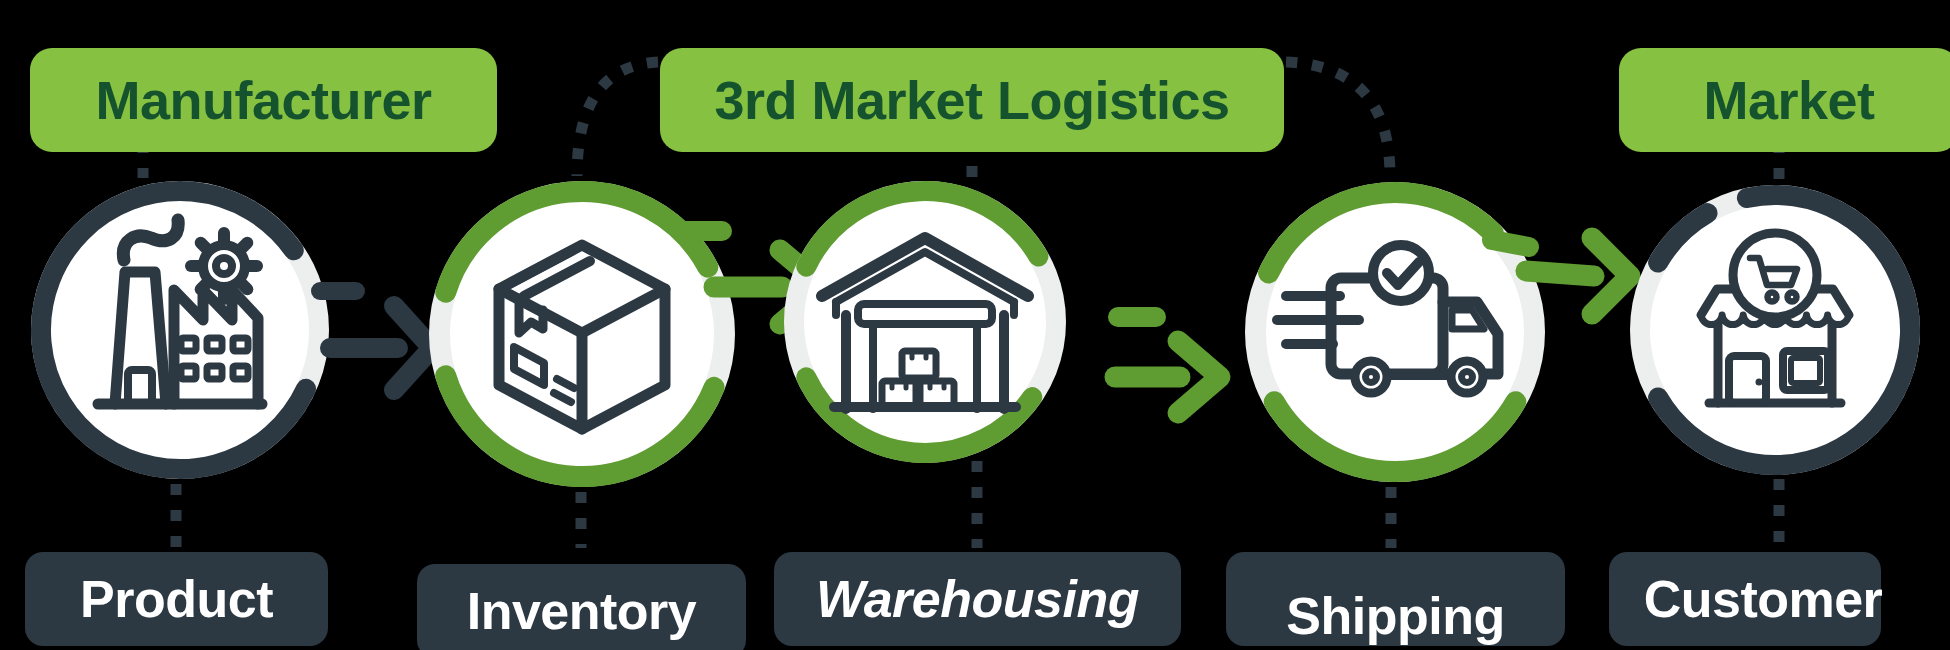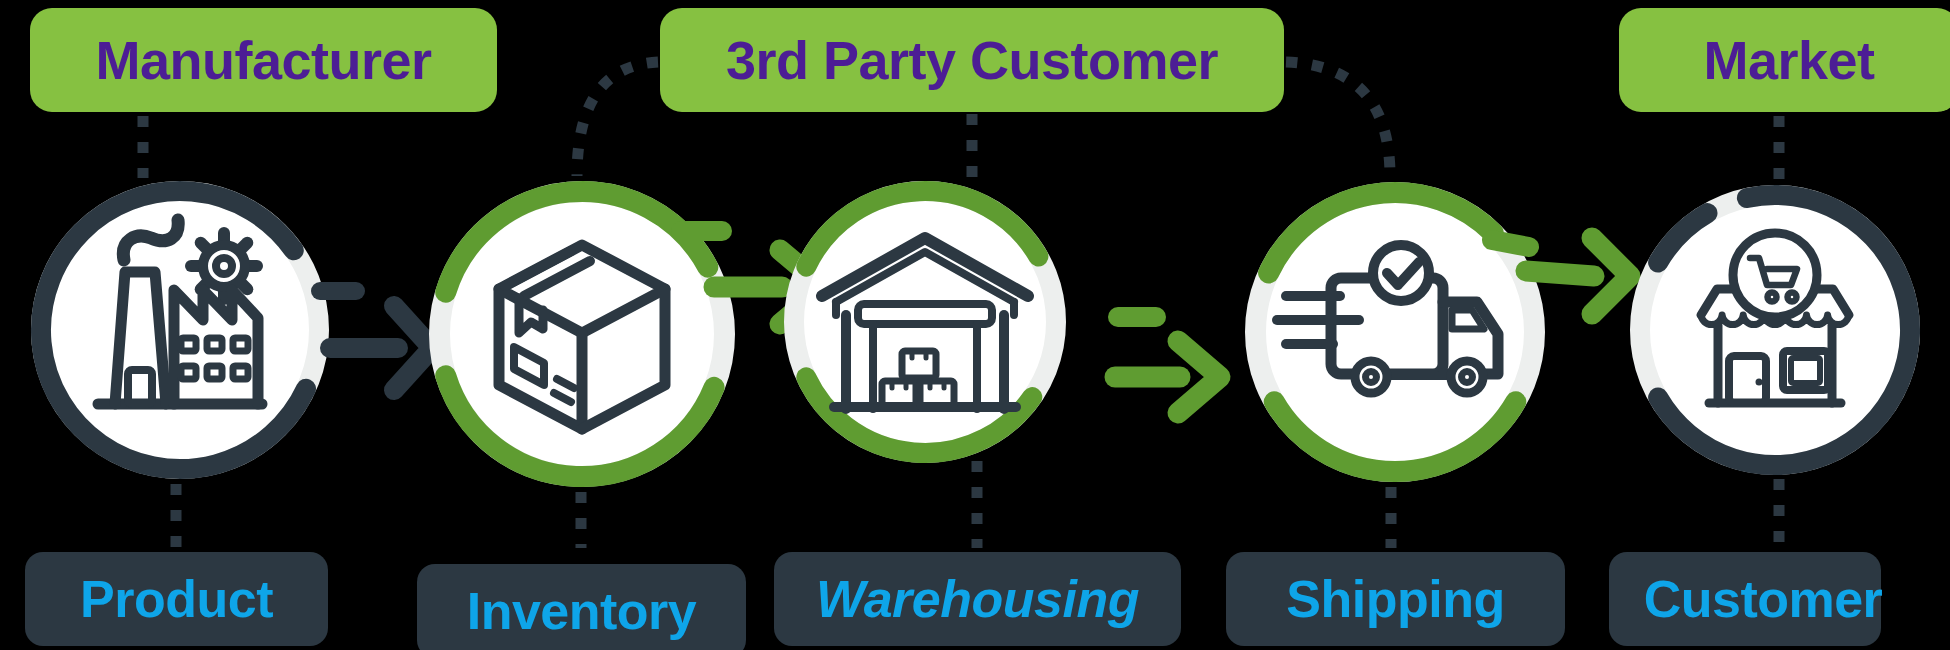--- a/index.html
+++ b/index.html
@@ -1,31 +1,31 @@
 <!DOCTYPE html>
 <html><head>
 <meta charset="utf-8">
 <style>
   html,body{margin:0;padding:0;background:#000;}
   .stage{position:relative;width:1950px;height:650px;background:#000;overflow:hidden;
          font-family:"Liberation Sans",sans-serif;}
   .stage svg{position:absolute;left:0;top:0;}
   .badge{position:absolute;display:flex;align-items:center;justify-content:center;
          font-weight:700;white-space:nowrap;box-sizing:border-box;}
-  .badge-top{background:#86C141;color:#4c1d95;border-radius:22px;font-size:54px;letter-spacing:-0.5px;}
-  .badge-bottom{background:#2C3842;color:#0ea5e9;border-radius:18px;font-size:52px;letter-spacing:-0.5px;}
+  .badge-top{background:#86C141;color:#14532d;border-radius:22px;font-size:54px;letter-spacing:-0.5px;margin-top:40px;}
+  .badge-bottom{background:#2C3842;color:#ffffff;border-radius:18px;font-size:52px;letter-spacing:-0.5px;}
   
   .b-manufacturer{left:30px;top:8px;width:467px;height:104px;}
   .b-3pl{left:660px;top:8px;width:624px;height:104px;}
   .b-market{left:1619px;top:8px;width:340px;height:104px;}
   
   .b-product{left:25px;top:552px;width:303px;height:94px;}
   .b-inventory{left:417px;top:552px;width:329px;height:94px;margin-top:12px;}
   .b-warehousing{left:774px;top:552px;width:407px;height:94px;font-style:italic;}
-  .b-shipping{left:1226px;top:552px;width:339px;height:94px;}
+  .b-shipping{left:1226px;top:552px;width:339px;height:94px;align-items:flex-end;}
   .b-customer{left:1609px;top:552px;width:272px;height:94px;padding-left:36px;}
   .dk{stroke:#2C3842;}
   .gn{stroke:#5F9C31;}
   .tr{stroke:#EDEFEE;}
   .noline{stroke:none;}
 </style>
 </head>
 <body>
 
 <div class="stage">
@@ -196,21 +196,21 @@
         <circle cx="1792" cy="297" r="4.5"></circle>
       </g>
     </g>
   </g>
 </svg>
 
   <div class="badge badge-top b-manufacturer">
     <span>Manufacturer</span>
   </div>
   <div class="badge badge-top b-3pl">
-    <span>3rd Party Customer</span>
+    <span>3rd Market Logistics</span>
   </div>
   <div class="badge badge-top b-market">
     <span>Market</span>
   </div>
 
   <div class="badge badge-bottom b-product">
     <span>Product</span>
   </div>
   <div class="badge badge-bottom b-inventory">
     <span>Inventory</span>

